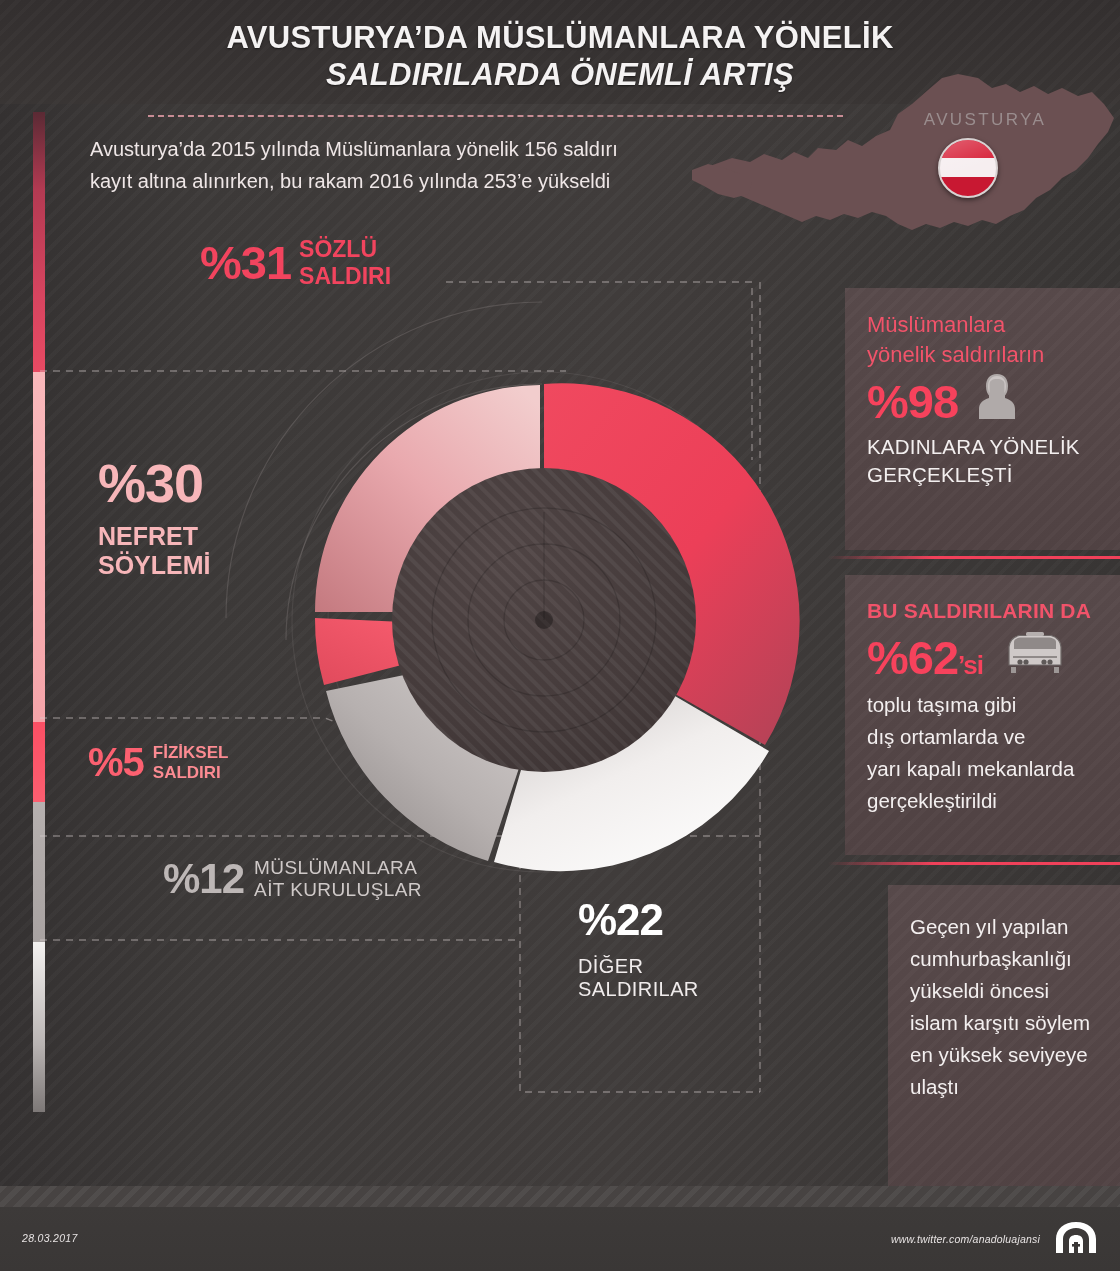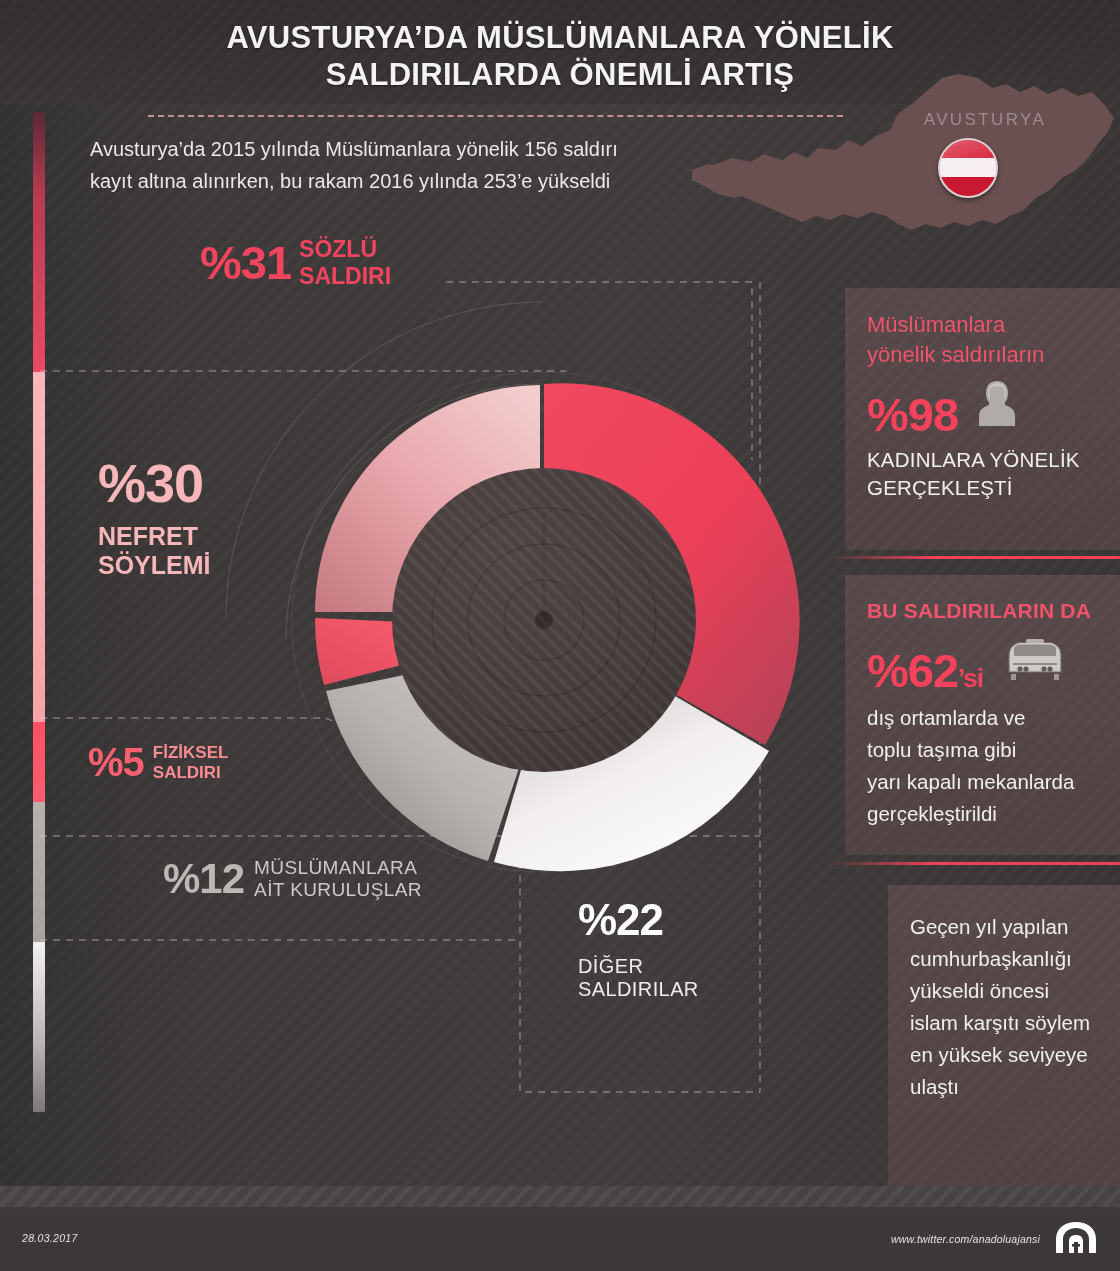--- a/index.html
+++ b/index.html
@@ -31,21 +31,21 @@
         rgba(0,0,0,0) 4px, rgba(0,0,0,0) 11px),
       linear-gradient(180deg,#332f2f 0%,#393534 100%);
   }
   #title {
     position:absolute; left:0; top:20px; width:1120px;
     text-align:center; line-height:1.18;
     font-size:31px; font-weight:bold; letter-spacing:0.3px;
     color:#f4f2f2;
     text-shadow:0 1px 2px rgba(0,0,0,.55);
   }
-  #title .l2 { display:block; }
+  #title .l2 { display:block;font-style:italic; }
 
   
   #map-wrap { position:absolute; left:690px; top:74px; width:430px; height:230px; }
   #map-label {
     position:absolute; left:215px; top:36px; width:160px; text-align:center;
     font-size:17px; letter-spacing:2.4px; color:#9a8d8e; font-weight:normal;
   }
   #flag-badge {
     position:absolute; left:248px; top:64px; width:60px; height:60px;
     border-radius:50%; overflow:hidden;
@@ -113,21 +113,21 @@
         rgba(0,0,0,0) 4px, rgba(0,0,0,0) 11px),
       linear-gradient(180deg,#57494a 0%,#504243 100%);
   }
   #panel1 { top:288px; height:262px; }
   #panel2 { top:575px; height:280px; }
   #panel3 { top:885px; height:318px;margin-left:43px; }
 
   .panel-inner { padding:22px 20px 0 22px; }
   .p-head { font-size:22px; line-height:1.35; color:#f1536a; font-weight:normal; }
   .p-head.bold { font-weight:bold; font-size:21px; letter-spacing:.2px; }
-  .p-big { font-size:47px; font-weight:bold; color:#f7425c; letter-spacing:-1px; line-height:1.05; margin-top:21px; display:inline-block; vertical-align:middle;}
+  .p-big { font-size:47px; font-weight:bold; color:#f7425c; letter-spacing:-1px; line-height:1.05; margin-top:8px; display:inline-block; vertical-align:middle;}
   .p-big .sfx { font-size:26px; }
   .p-sub { font-size:20.5px; line-height:1.36; color:#f3efef; margin-top:6px; letter-spacing:.2px; }
   .p-body { font-size:20.5px; line-height:1.56; color:#f3efef; }
 
   .divider-red {
     position:absolute; left:828px; width:300px; height:3px;
     background:linear-gradient(90deg,rgba(0,0,0,0) 0%, #f0415a 35%, #f0415a 100%);
   }
 
   
@@ -337,22 +337,22 @@
           <rect x="21" y="3" width="18" height="4" rx="1.6" fill="#b5afae"></rect>
           <rect x="8" y="27" width="44" height="2" fill="#8f8988"></rect>
           <circle cx="15" cy="33" r="2.6" fill="#5e5958"></circle>
             <circle cx="21" cy="33" r="2.6" fill="#5e5958"></circle>
           <circle cx="39" cy="33" r="2.6" fill="#5e5958"></circle>
             <circle cx="45" cy="33" r="2.6" fill="#5e5958"></circle>
         </svg>
       </span>
     </div>
     <div class="p-body" style="margin-top:6px;">
+      <div>toplu taşıma gibi</div>
       <div>dış ortamlarda ve</div>
-      <div>toplu taşıma gibi</div>
       <div>yarı kapalı mekanlarda</div>
       <div>gerçekleştirildi</div>
     </div>
   </div>
 </div>
 <div class="divider-red" style="top:862px;"></div>
 
 <div class="panel" id="panel3">
   <div class="panel-inner" style="padding-top:26px;">
     <div class="p-body">

